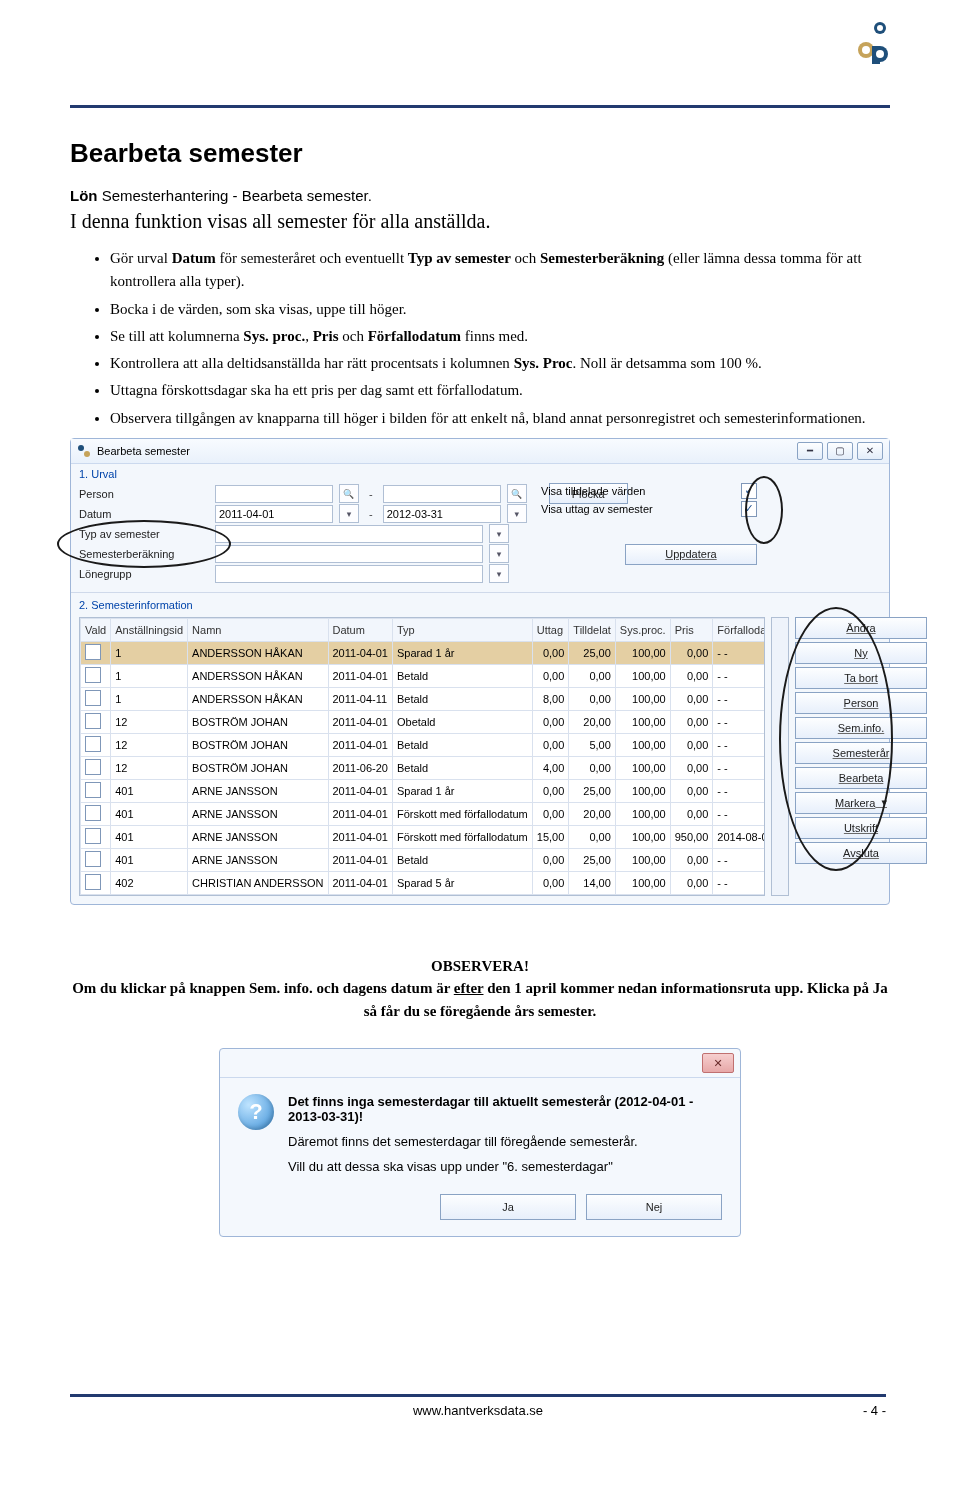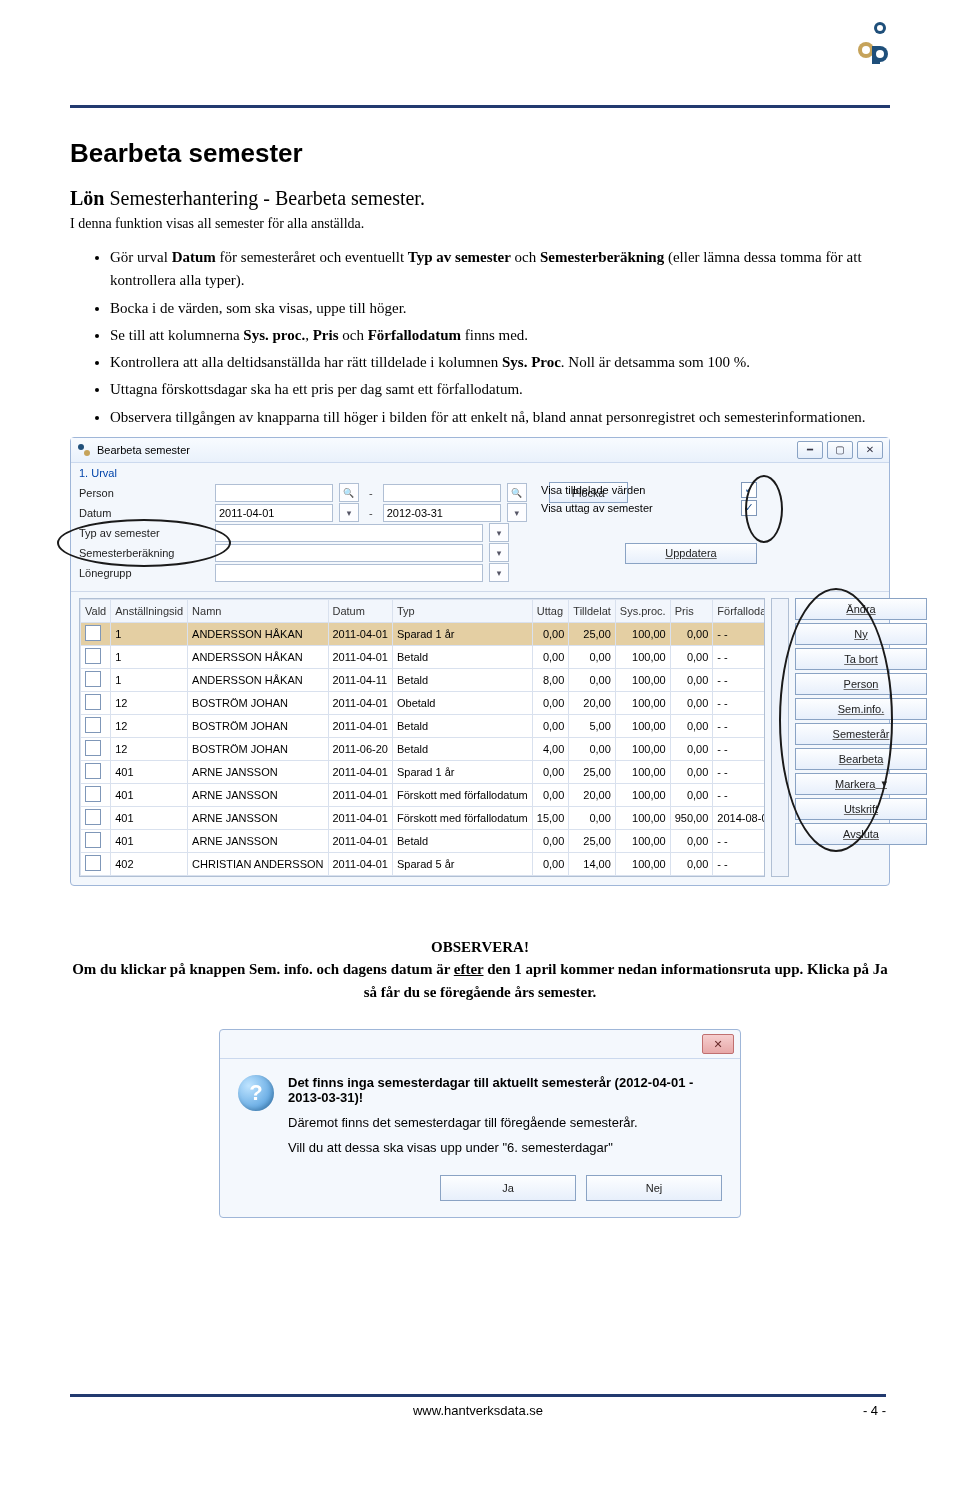--- a/index.html
+++ b/index.html
@@ -27,28 +27,28 @@
     border-top: 3px solid #223a6f;
     margin: 65px 0 30px 0;
   }
   h1 {
     font-family: Arial, sans-serif;
     font-size: 26px;
     font-weight: bold;
     margin: 0 0 18px 0;
   }
   .subhead {
-    font-family: Liberation Serif, serif;
-    font-size: 20px;
+    font-family: Liberation Sans, sans-serif;
+    font-size: 15px;
     margin-bottom: 6px;
   }
   .subhead .bold { font-weight: bold; }
   .intro {
     font-family: Georgia, "Times New Roman", serif;
-    font-size: 14px;
+    font-size: 20px;
     margin-bottom: 14px;
   }
   ul.bullets {
     list-style: disc;
     padding-left: 40px;
     margin: 0 0 8px 0;
     font-family: Georgia, "Times New Roman", serif;
     font-size: 15px;
     line-height: 1.55;
   }
@@ -230,21 +230,21 @@
 
   <ul class="bullets">
     <li>
       <span>Gör urval </span><span class="b">Datum</span><span> för semesteråret och eventuellt </span><span class="b">Typ av semester</span><span> och </span><span class="b">Semesterberäkning</span><span> (eller lämna dessa tomma för att kontrollera alla typer).</span>
     </li>
     <li>Bocka i de värden, som ska visas, uppe till höger.</li>
     <li>
       <span>Se till att kolumnerna </span><span class="b">Sys. proc.</span><span>, </span><span class="b">Pris</span><span> och </span><span class="b">Förfallodatum</span><span> finns med.</span>
     </li>
     <li>
-      <span>Kontrollera att alla deltidsanställda har rätt tilldelade i kolumnen </span><span class="b">Sys. Proc</span><span>. Noll är detsamma som 100 %.</span>
+      <span>Kontrollera att alla deltidsanställda har rätt procentsats i kolumnen </span><span class="b">Sys. Proc</span><span>. Noll är detsamma som 100 %.</span>
     </li>
     <li>Uttagna förskottsdagar ska ha ett pris per dag samt ett förfallodatum.</li>
     <li>Observera tillgången av knapparna till höger i bilden för att enkelt nå, bland annat personregistret och semesterinformationen.</li>
   </ul>
 
   <div class="app-window">
     <div class="titlebar">
       <span class="title-icon">
         <svg width="14" height="14">
             <circle cx="4" cy="4" r="3" fill="#1f4f7a"></circle>
@@ -308,20 +308,21 @@
           <span class="opt-label">Visa uttag av semester</span>
           <span class="chk checked"></span>
         </div>
         <div style="display:flex;justify-content:flex-end;margin-top:26px;margin-right:0;">
           <div class="btn" style="width:86px;">Uppdatera</div>
         </div>
       </div>
     </div>
 
     <hr class="section-divider">
+    <div class="section-header">2. Semesterinformation</div>
 
     <div class="table-block">
       <div class="oval" style="right:-4px;top:-6px;width:110px;height:260px;"></div>
       <div class="grid-wrap">
         <table class="grid">
           <thead>
             <tr>
               <th>Vald</th>
               <th>Anställningsid</th>
               <th>Namn</th>

